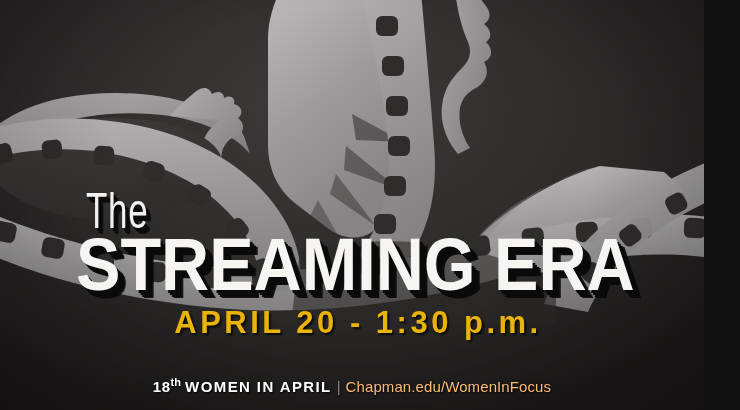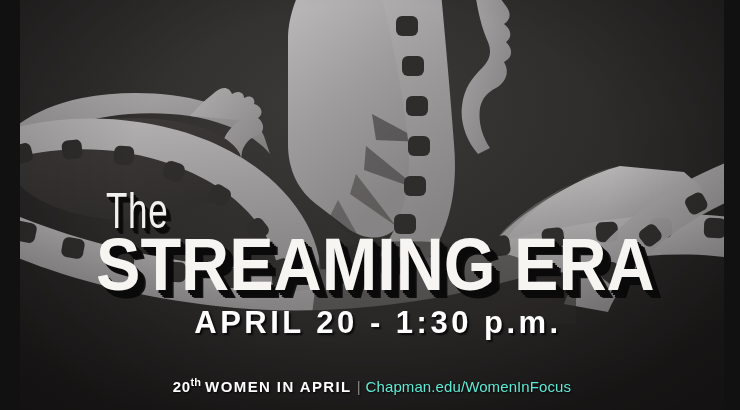--- a/index.html
+++ b/index.html
@@ -8,21 +8,20 @@
     padding: 0;
     background: #111;
   }
   #poster {
     position: relative;
     width: 704px;
     height: 410px;
     overflow: hidden;
     font-family: "Liberation Sans", sans-serif;
     background: #2a2727;
-    margin-left: 20px;
   }
 
   
   .bg-gradient {
     position: absolute;
     inset: 0;
     background:
       radial-gradient(ellipse 520px 330px at 46% 26%, #3d3a3a 0%, #322f2f 38%, #2b2828 62%, #221f1f 88%, #1d1a1a 100%),
       linear-gradient(135deg, #322e2e 0%, #2a2727 45%, #201d1d 100%);
   }
@@ -92,21 +91,21 @@
     position: absolute;
     left: 12px;
     right: 0;
     top: 306px;
     text-align: center;
     font-family: "Liberation Sans", sans-serif;
     font-size: 31px;
     line-height: 34px;
     font-weight: 700;
     letter-spacing: 3.5px;
-    color: #ffffff;
+    color: #eab308;
     text-shadow: 2px 2px 2px rgba(0,0,0,0.75);
     white-space: nowrap;
   }
 
   .footer-line {
     position: absolute;
     left: 0;
     right: 0;
     top: 372px;
     text-align: center;
@@ -132,21 +131,21 @@
   }
   .footer-line .sep {
     font-weight: 400;
     color: #8d8a88;
     padding: 0 5px;
     letter-spacing: 0;
   }
   .footer-line .url {
     font-weight: 400;
     letter-spacing: 0.1px;
-    color: #5eead4;
+    color: #fdba74;
     text-align: right;
   }
 </style>
 </head>
 <body>
 
 <div id="poster">
 
   <div class="bg-gradient"></div>
 
@@ -298,18 +297,18 @@
 
   <div class="text-layer">
 
     <div class="the-word">The</div>
 
     <div class="main-title">STREAMING ERA</div>
 
     <div class="date-line">APRIL 20 - 1:30 p.m.</div>
 
     <div class="footer-line">
-      <span class="edition"><span>20</span><sup>th</sup></span>
+      <span class="edition"><span>18</span><sup>th</sup></span>
       <span class="org">WOMEN IN APRIL</span><span class="sep">|</span><span class="url">Chapman.edu/WomenInFocus</span>
     </div>
 
   </div>
 </div>
 
 </body></html>

